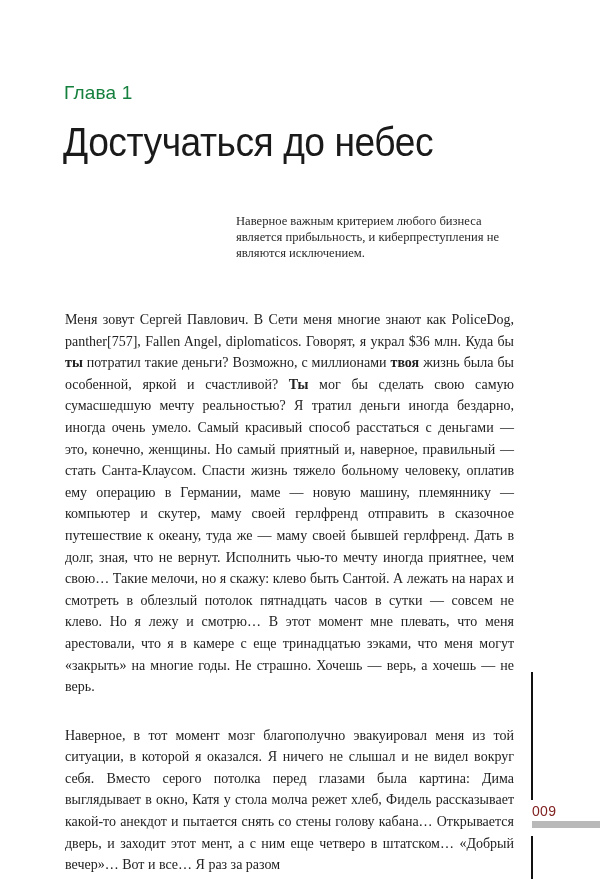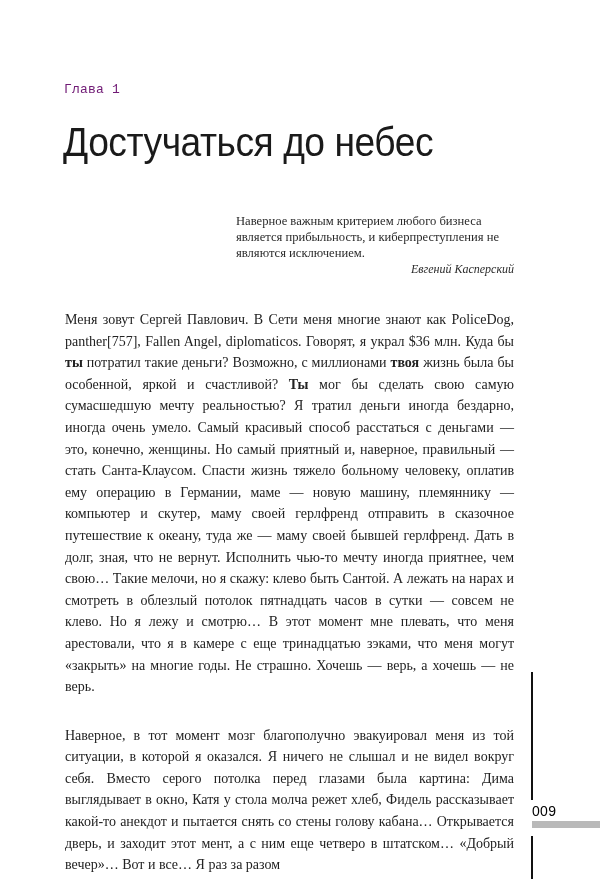--- a/index.html
+++ b/index.html
@@ -3,22 +3,22 @@
 <meta charset="utf-8">
 <style>
   html, body { margin: 0; padding: 0; }
   body {
     width: 600px; height: 879px; position: relative; overflow: hidden;
     background: #ffffff; color: #1e1e1e;
     font-family: "DejaVu Serif", "Liberation Serif", serif;
   }
   .chapter-label {
     position: absolute; left: 64px; top: 82px;
-    font-family: Liberation Mono, monospace;
-    font-size: 13px; color: #701a75; letter-spacing: 0.2px;
+    font-family: Liberation Sans, sans-serif;
+    font-size: 19px; color: #15803d; letter-spacing: 0.2px;
   }
   .chapter-title {
     position: absolute; left: 63px; top: 120px;
     font-family: "Liberation Sans", "DejaVu Sans", sans-serif;
     font-size: 40px; color: #1a1a1a; letter-spacing: -0.5px;
     transform: scaleX(0.93); transform-origin: left center;
     white-space: nowrap;
   }
   .epigraph {
     position: absolute; left: 236px; top: 213px; width: 278px;
@@ -38,36 +38,35 @@
   .body-text p + p { margin-top: 27px; }
   .body-text b { font-weight: bold; }
   .margin-line {
     position: absolute; left: 531px; width: 1.5px; background: #111;
   }
   .margin-line.upper { top: 672px; height: 128px; }
   .margin-line.lower { top: 836px; height: 43px; }
   .page-number {
     position: absolute; left: 532px; top: 803px;
     font-family: "Liberation Sans", "DejaVu Sans", sans-serif;
-    font-size: 14px; color: #000000; letter-spacing: 0.3px;
+    font-size: 14px; color: #7f1d1d; letter-spacing: 0.3px;
   }
   .page-bar {
     position: absolute; left: 532px; top: 821px; width: 68px; height: 7px;
     background: #b9b9b9;
   }
 </style>
 </head>
 <body>
 
 <div class="chapter-label">Глава 1</div>
 <div class="chapter-title">Достучаться до небес</div>
 
 <div class="epigraph">
   <div>Наверное важным критерием любого бизнеса является прибыльность, и киберпреступления не являются исключением.</div>
-  <div class="author">Евгений Касперский</div>
 </div>
 
 <div class="body-text">
   <p>
     <span>Меня зовут Сергей Павлович. В Сети меня многие знают как PoliceDog, panther[757], Fallen Angel, diplomaticos. Говорят, я украл $36 млн. Куда бы </span><b>ты</b><span> потратил такие деньги? Возможно, с миллионами </span><b>твоя</b><span> жизнь была бы особенной, яркой и счастливой? </span><b>Ты</b><span> мог бы сделать свою самую сумасшедшую мечту реальностью? Я тратил деньги иногда бездарно, иногда очень умело. Самый красивый способ расстаться с деньгами — это, конечно, женщины. Но самый приятный и, на­верное, правильный — стать Санта-Клаусом. Спасти жизнь тяжело больному человеку, оплатив ему операцию в Германии, маме — новую машину, племяннику — компьютер и скутер, маму своей герлфренд отправить в сказочное путешествие к океану, туда же — маму своей бывшей герлфренд. Дать в долг, зная, что не вернут. Исполнить чью­-то мечту иногда приятнее, чем свою… Такие мелочи, но я скажу: клево быть Сантой. А лежать на нарах и смотреть в облезлый потолок пятнадцать часов в сутки — совсем не клево. Но я лежу и смотрю… В этот момент мне плевать, что меня арестовали, что я в камере с еще тринадцатью зэками, что меня могут «закрыть» на многие годы. Не страшно. Хочешь — верь, а хочешь — не верь.</span>
   </p>
   <p>Наверное, в тот момент мозг благополучно эвакуировал меня из той ситуации, в которой я оказался. Я ничего не слышал и не видел вокруг себя. Вместо серого потолка перед глазами была картина: Дима выглядывает в окно, Катя у стола молча режет хлеб, Фидель рассказывает какой-то анекдот и пытается снять со стены голову кабана… Открывается дверь, и заходит этот мент, а с ним еще четверо в штатском… «Добрый вечер»… Вот и все… Я раз за разом</p>
 </div>
 
 <div class="margin-line upper"></div>

